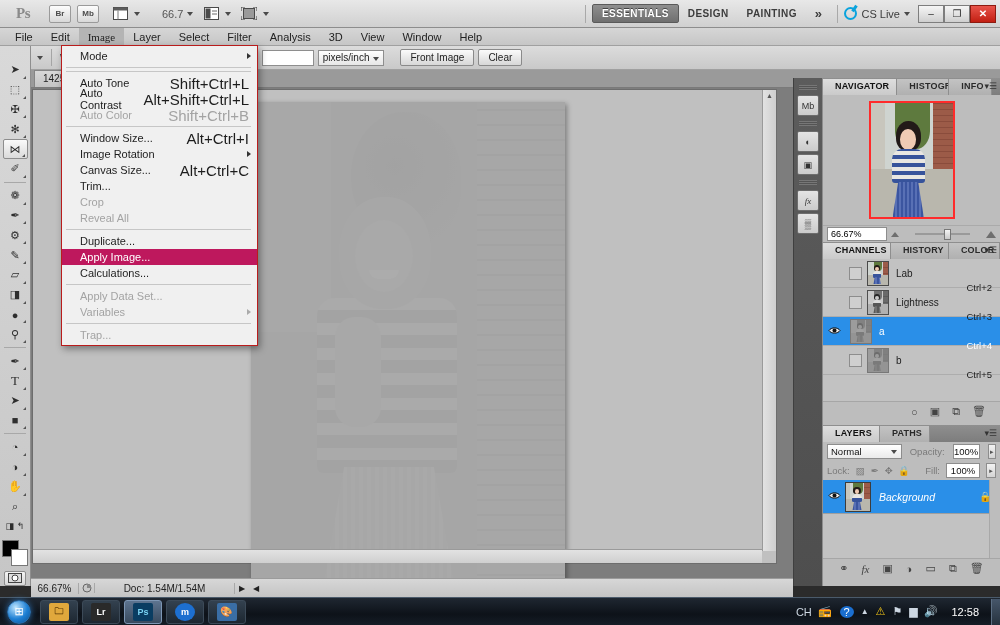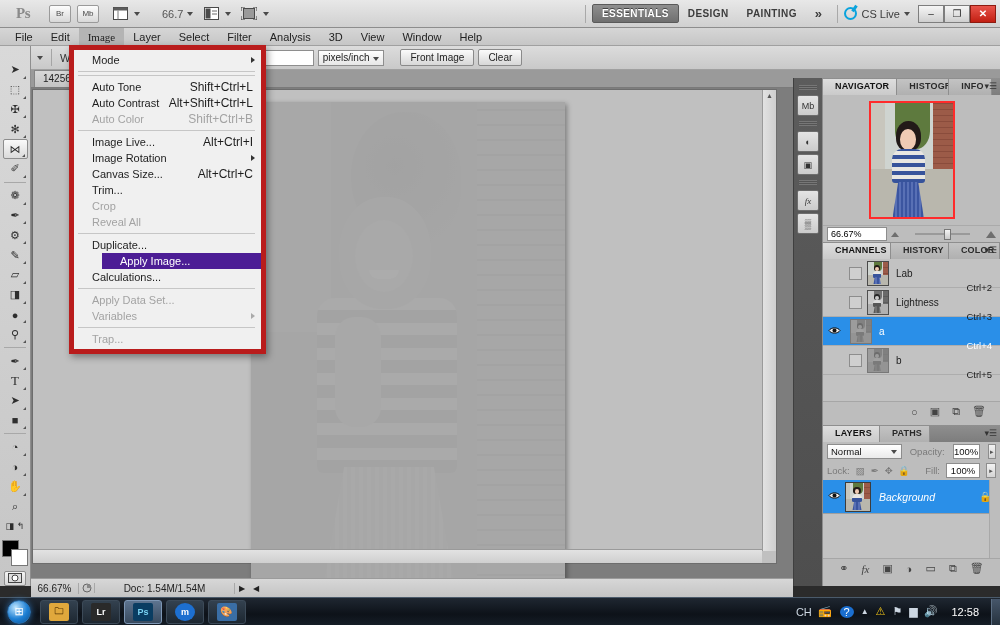--- a/index.html
+++ b/index.html
@@ -22,21 +22,21 @@
   .ps-logo {
     width: 46px; height: 27px; display: flex; align-items: center; justify-content: center;
     color: #8a8a8a; font-size: 15px; font-weight: bold; letter-spacing: -0.5px;
     font-family: "Liberation Serif", serif;
   }
   .tb-btn {
     width: 22px; height: 18px; margin: 12px 3px;
     border: 1px solid #9a9a9a; border-radius: 2px;
     background: linear-gradient(#fdfdfd, #d8d8d8);
     display: flex; align-items: center; justify-content: center;
-    font-size: 8px; font-weight: normal; color: #4a4a4a; text-align: right;
+    font-size: 8px; font-weight: bold; color: #4a4a4a; text-align: right;
   }
   .tb-icon {
     width: 20px; height: 17px; margin-left: 8px;
     display: flex; align-items: center; justify-content: center;
   }
   .caret { width:0;height:0;border-left:3.5px solid transparent;border-right:3.5px solid transparent;border-top:4px solid #4a4a4a; margin-left:4px; }
   .zoomval { margin-left: 22px; color:#555; font-size:11px; }
   .appbar-sep { width:1px; height:18px; background:#a9a9a9; margin:0 6px; }
   .wsbtn {
     padding: 3px 9px; font-size: 10px; font-weight: bold; color: #3c3c3c;
@@ -305,32 +305,32 @@
   .tb-item.active{background:linear-gradient(#5d7490,#394a5e);border-color:#7d96b4;}
   .tb-glyph{width:20px;height:18px;border-radius:2px;display:flex;align-items:center;justify-content:center;
     font-size:9px;font-weight:bold;color:#fff;}
   .tray{margin-left:auto;display:flex;align-items:center;gap:7px;padding-right:6px;color:#dfe6ee;font-size:10px;}
   .tray-ico{font-size:11px;color:#cdd7e2;}
   .clock{font-size:11px;color:#fff;padding:0 6px;}
   .showdesk{width:9px;height:26px;background:linear-gradient(#46566a,#26323e);border-left:1px solid #5d6f84;}
 
   
   .dropdown{
-    position:absolute;left:69px;top:45px;width:197px;
-    background:#f0f0f0;border:5px solid #b91c1c;
+    position:absolute;left:61px;top:45px;width:197px;
+    background:#f0f0f0;border:1px solid #b91c1c;
     box-shadow:2px 3px 7px rgba(0,0,0,.38);
     padding:2px 0; z-index:50;
   }
   .mi{
     height:16px;display:flex;align-items:center;font-size:11px;color:#1d1d1d;
     padding:0 6px 0 18px;position:relative;
   }
   .mi.disabled{color:#a3a3a3;}
-  .mi.highlight{background:#4c1d95;color:#fff;margin-left:28px;}
-  .mi .acc{margin-left:auto;font-size:12px;padding-right:2px;}
+  .mi.highlight{background:#be185d;color:#fff;}
+  .mi .acc{margin-left:auto;font-size:15px;padding-right:2px;}
   .mi .arrow{margin-left:auto;width:0;height:0;
     border-top:3.5px solid transparent;border-bottom:3.5px solid transparent;border-left:4px solid #333;}
   .mi.disabled .arrow{border-left-color:#aaa;}
   .mi-sep{height:1px;background:#c6c6c6;margin:3px 6px 3px 4px;}
 </style>
 </head>
 <body>
 
 <div id="app">
 
@@ -777,21 +777,21 @@
     <div class="mi">
         <span>Auto Contrast</span>
         <span class="acc">Alt+Shift+Ctrl+L</span>
       </div>
     <div class="mi disabled">
         <span>Auto Color</span>
         <span class="acc">Shift+Ctrl+B</span>
       </div>
     <div class="mi-sep"></div>
     <div class="mi">
-        <span>Image Live...</span>
+        <span>Window Size...</span>
         <span class="acc">Alt+Ctrl+I</span>
       </div>
     <div class="mi">
         <span>Image Rotation</span>
         <span class="arrow"></span>
       </div>
     <div class="mi">
         <span>Canvas Size...</span>
         <span class="acc">Alt+Ctrl+C</span>
       </div>

